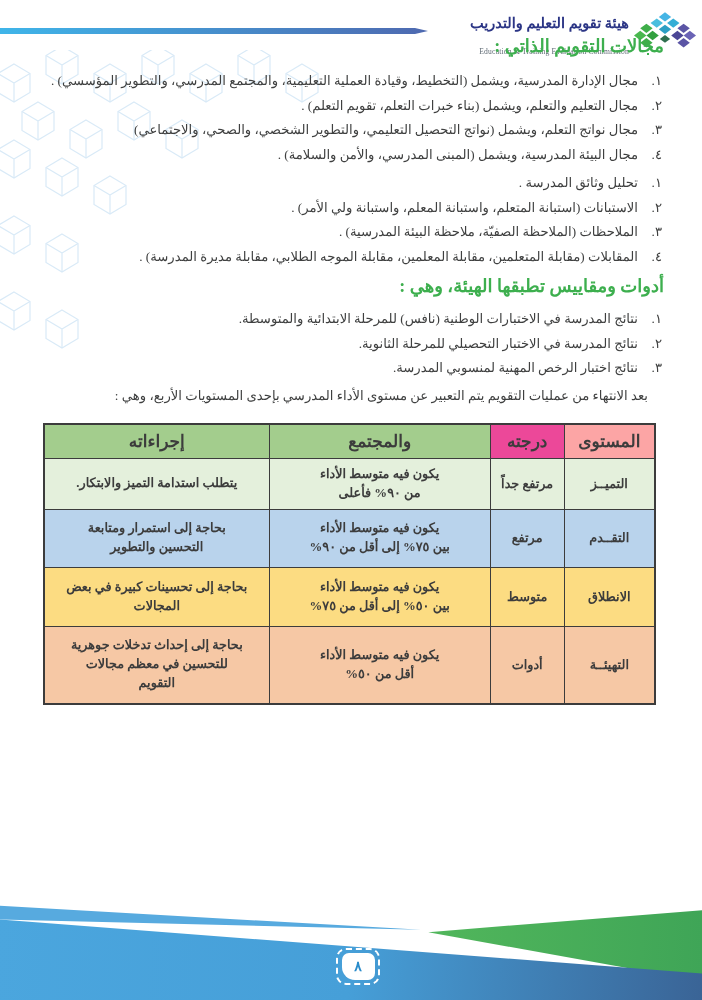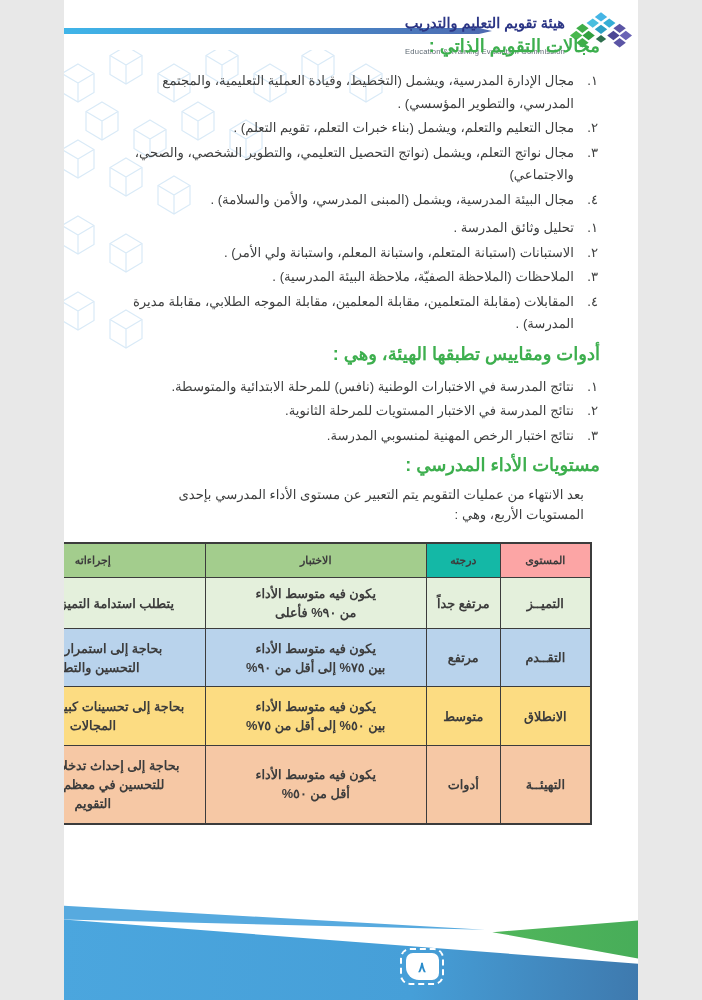--- a/index.html
+++ b/index.html
@@ -1,17 +1,17 @@
 <!DOCTYPE html>
 <html lang="ar"><head>
 <meta charset="utf-8">
 <style>
   html,body{margin:0;padding:0;background:#e8e8e8;}
-  .page{position:relative;width:574px;height:1000px;background:#ffffff;overflow:hidden;
-        font-family:Liberation Sans, sans-serif;margin:0 auto;}
+  .page{position:relative;width:702px;height:1000px;background:#ffffff;overflow:hidden;
+        font-family:Liberation Serif, serif;margin:0 auto;}
 
   
   .accent-line{position:absolute;top:28px;left:0;width:428px;height:6px;
     background:linear-gradient(90deg,#3fb5e9 0%,#4e69b0 100%);
     clip-path:polygon(0 0,415px 0,100% 50%,415px 100%,0 100%);}
   .logo-wrap{position:absolute;top:9px;right:6px;display:flex;align-items:center;gap:5px;}
   .logo-text{text-align:right;direction:rtl;}
   .logo-title{font-size:14.5px;font-weight:bold;color:#2b3585;line-height:17px;}
   .logo-sub{font-size:7.6px;color:#5f6a74;direction:ltr;letter-spacing:.2px;margin-top:15px;}
 
@@ -28,21 +28,21 @@
   .lst{margin:0 2px 6px 0;}
   .itm{display:flex;gap:7px;line-height:22.5px;margin-bottom:2px;font-size:13.2px;}
   .num{min-width:17px;flex-shrink:0;}
   .para{font-size:13.2px;line-height:20px;margin:4px 16px 17px;}
 
   
   table.perf{border-collapse:collapse;width:613px;margin-right:8px;direction:rtl;
     border:2px solid #3c3c3c;}
   table.perf th,table.perf td{border:1.5px solid #3c3c3c;text-align:center;vertical-align:middle;
     font-size:12.8px;font-weight:bold;color:#3c3c3c;padding:2px 6px;}
-  table.perf thead th{height:29px;font-size:11px;}
+  table.perf thead th{height:29px;font-size:17px;}
   .ind,.act{white-space:pre-line;line-height:19px;}
   .r0{height:51px}.r1{height:58px}.r2{height:59px}.r3{height:78px}
 
   
   .footer{position:absolute;bottom:0;left:0;width:702px;height:115px;}
   .wave{position:absolute;inset:0;}
   .wave-light{background:#57aadf;clip-path:polygon(0 18%,60% 39%,0 30%);}
   .wave-green{background:linear-gradient(90deg,#b2e08b 0%,#54b95c 55%,#3fa557 100%);
     clip-path:polygon(61% 41%,100% 22%,100% 84%);}
   .wave-main{background:linear-gradient(94deg,#4ba6de 0%,#469fd8 50%,#3a6496 100%);
@@ -151,43 +151,42 @@
     </div>
 
     <div class="sec-h sec-h3" style="color: rgb(61, 175, 78);">أدوات ومقاييس تطبقها الهيئة، وهي :</div>
     <div class="lst">
       <div class="itm">
         <span class="num">١.</span>
         <span>نتائج المدرسة في الاختبارات الوطنية (نافس) للمرحلة الابتدائية والمتوسطة.</span>
       </div>
       <div class="itm">
         <span class="num">٢.</span>
-        <span>نتائج المدرسة في الاختبار المستويات للمرحلة الثانوية.</span>
+        <span>نتائج المدرسة في الاختبار التحصيلي للمرحلة الثانوية.</span>
       </div>
       <div class="itm">
         <span class="num">٣.</span>
         <span>نتائج اختبار الرخص المهنية لمنسوبي المدرسة.</span>
       </div>
     </div>
 
-    <div class="sec-h sec-h4" style="color: rgb(61, 175, 78);">مستويات الأداء المدرسي :</div>
     <div class="para">بعد الانتهاء من عمليات التقويم يتم التعبير عن مستوى الأداء المدرسي بإحدى المستويات الأربع، وهي :</div>
 
     <table class="perf">
       <colgroup>
           <col style="width:91px">
           <col style="width:74px">
           <col style="width:222px">
           <col style="width:226px">
         </colgroup>
       <thead>
         <tr>
           <th style="background: #fca5a5;">المستوى</th>
-          <th style="background: #14b8a6;">درجته</th>
-          <th style="background: rgb(163, 205, 141);">الاختبار</th>
+          <th style="background: #ec4899;">درجته</th>
+          <th style="background: rgb(163, 205, 141);">والمجتمع</th>
           <th style="background: rgb(163, 205, 141);">إجراءاته</th>
         </tr>
       </thead>
       <tbody>
         <tr class="r0" style="background: rgb(228, 240, 220);">
           <td>التميــز</td>
           <td>مرتفع جداً</td>
           <td class="ind">يكون فيه متوسط الأداء
 من ٩٠% فأعلى</td>
           <td class="act">يتطلب استدامة التميز والابتكار.</td>

